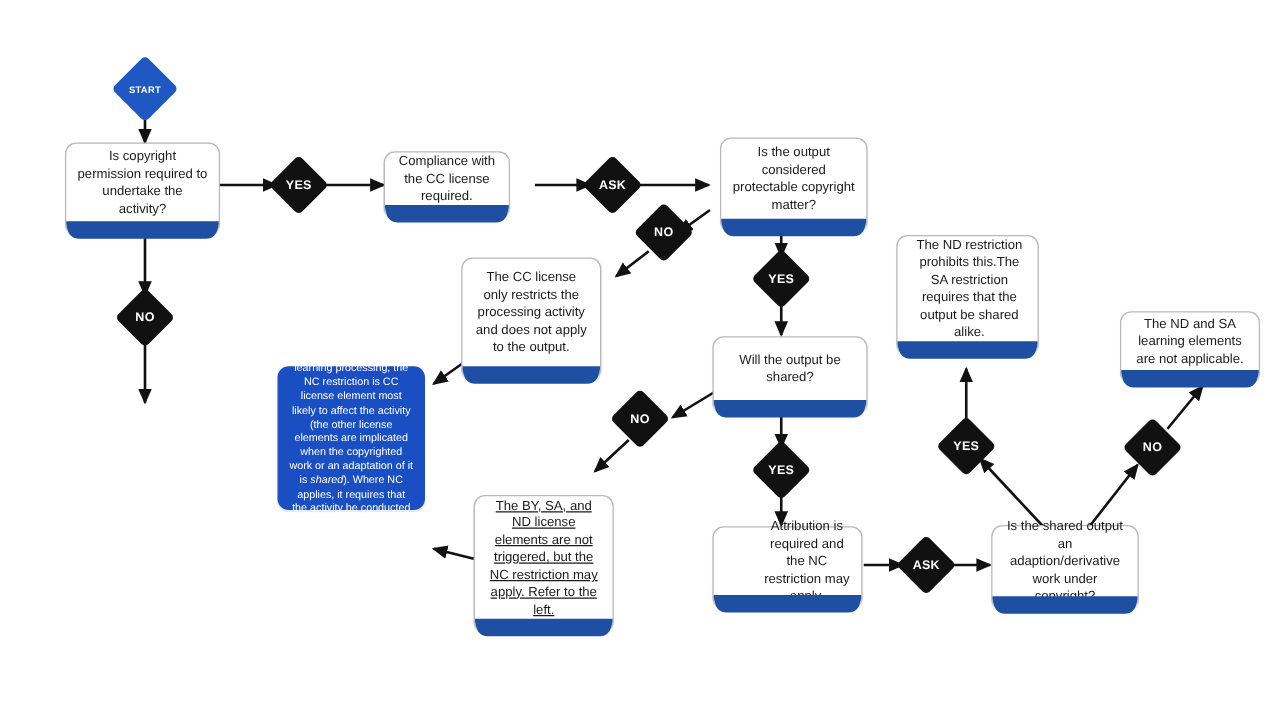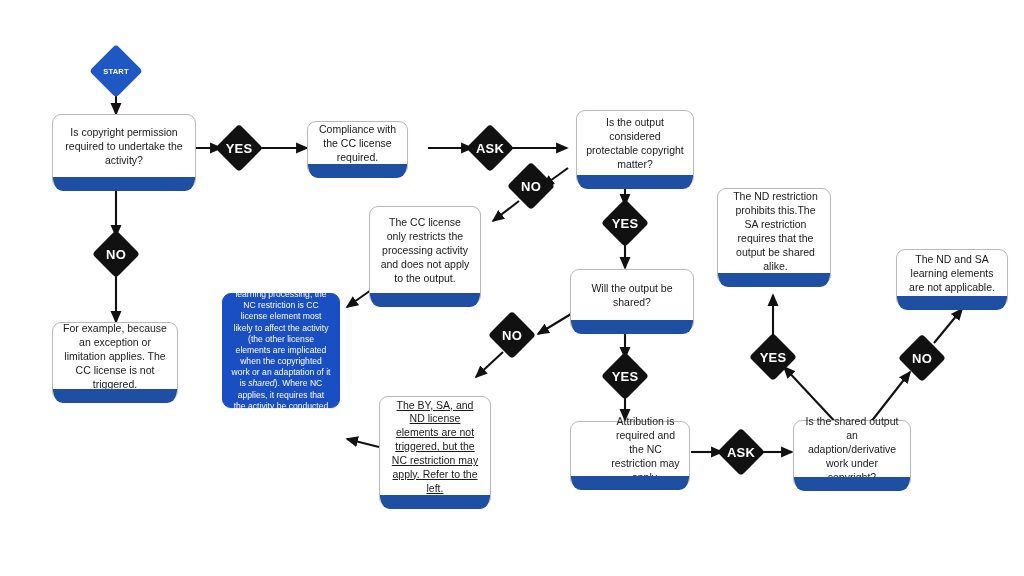--- a/index.html
+++ b/index.html
@@ -74,21 +74,21 @@
   .diamond .shape{
     position:absolute;
     left:0;top:0;width:100%;height:100%;
     background:#111111;
     transform:rotate(45deg);
     border-radius:4px;
   }
   .diamond .lbl{position:relative;z-index:3;}
   .diamond.blue .shape{background:#1f57c3;}
 
-  .d-small{width:34px;height:34px;font-size:13px;}
+  .d-small{width:34px;height:34px;font-size:10px;}
   .d-start{width:38px;height:38px;font-size:7.5px;}
 </style>
 </head>
 <body>
 
 <div id="stage">
 
   <svg id="wires" viewBox="0 0 1024 576" xmlns="http://www.w3.org/2000/svg">
     <defs>
       <marker id="ah" markerWidth="7" markerHeight="7" refX="5.2" refY="3" orient="auto" markerUnits="strokeWidth">
@@ -143,37 +143,34 @@
 
       <path d="M934,343 L962,309"></path>
     </g>
   </svg>
 
   <div class="diamond d-start blue" style="left:97px;top:52px;">
     <span class="shape"></span>
     <span class="lbl">START</span>
   </div>
 
-  <div class="node" style="left:52px;top:114px;width:144px;height:74px;">
+  <div class="node" style="left:52px;top:114px;width:124px;height:74px;">
     <span class="txt">Is copyright permission required to undertake the activity?</span>
   </div>
 
   <div class="diamond d-small" style="left:222px;top:131px;">
     <span class="shape"></span>
     <span class="lbl">YES</span>
   </div>
 
   <div class="diamond d-small" style="left:99px;top:237px;">
     <span class="shape"></span>
     <span class="lbl">NO</span>
   </div>
 
-  <div class="node" style="left:52px;top:322px;width:126px;height:78px;">
-    <span class="txt">For example, because an exception or limitation applies. The CC license is not triggered.</span>
-  </div>
 
   <div class="node" style="left:307px;top:121px;width:101px;height:54px;">
     <span class="txt">Compliance with the CC license required.</span>
   </div>
 
   <div class="diamond d-small" style="left:473px;top:131px;">
     <span class="shape"></span>
     <span class="lbl">ASK</span>
   </div>
 

